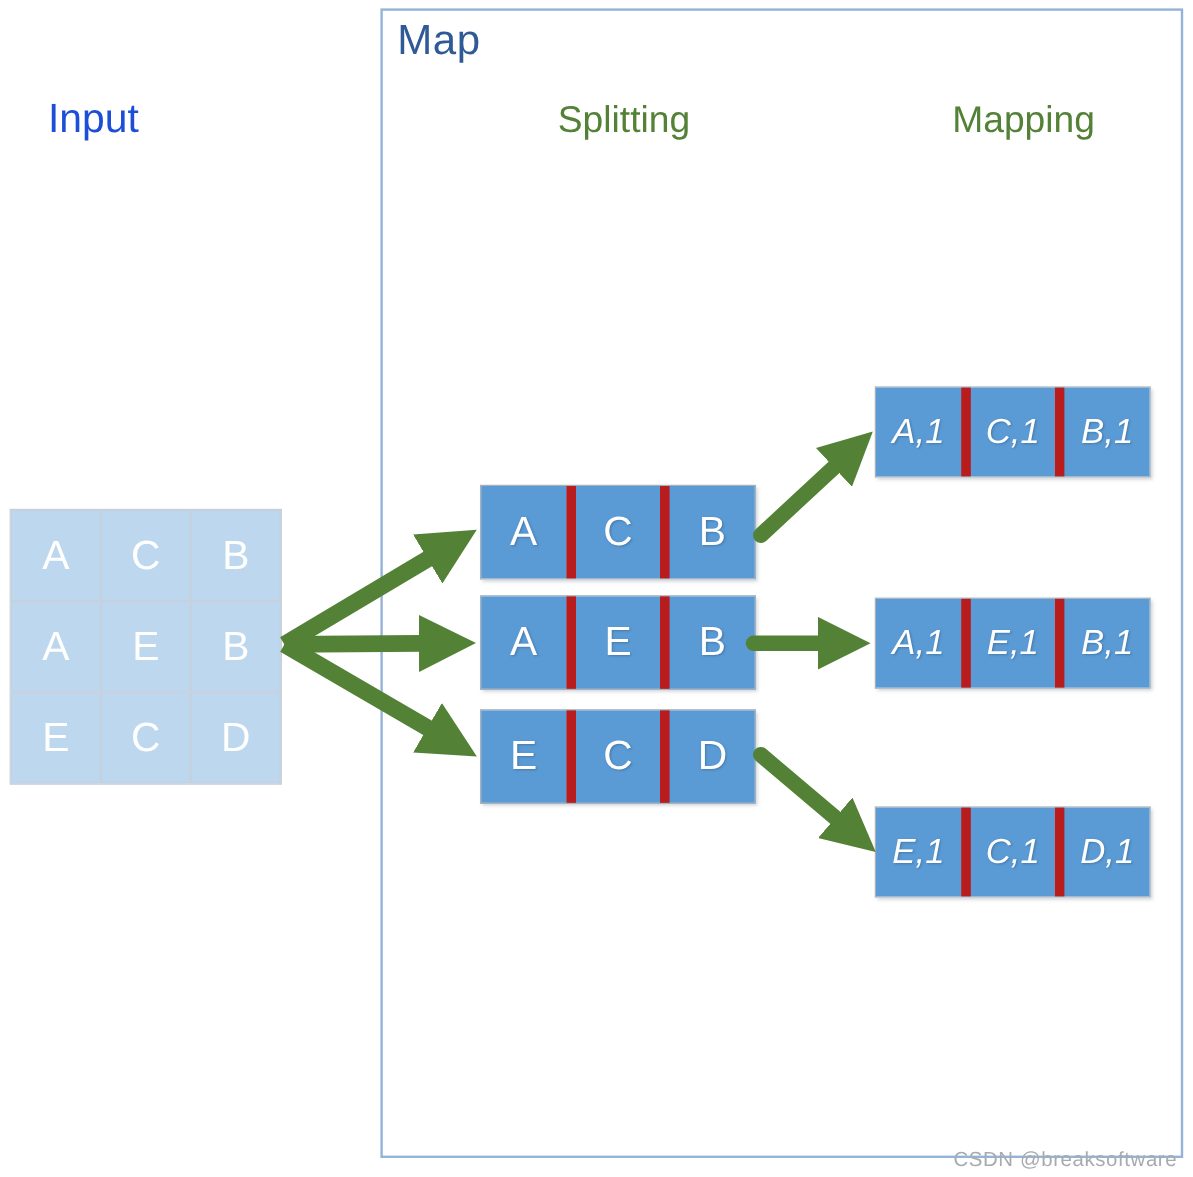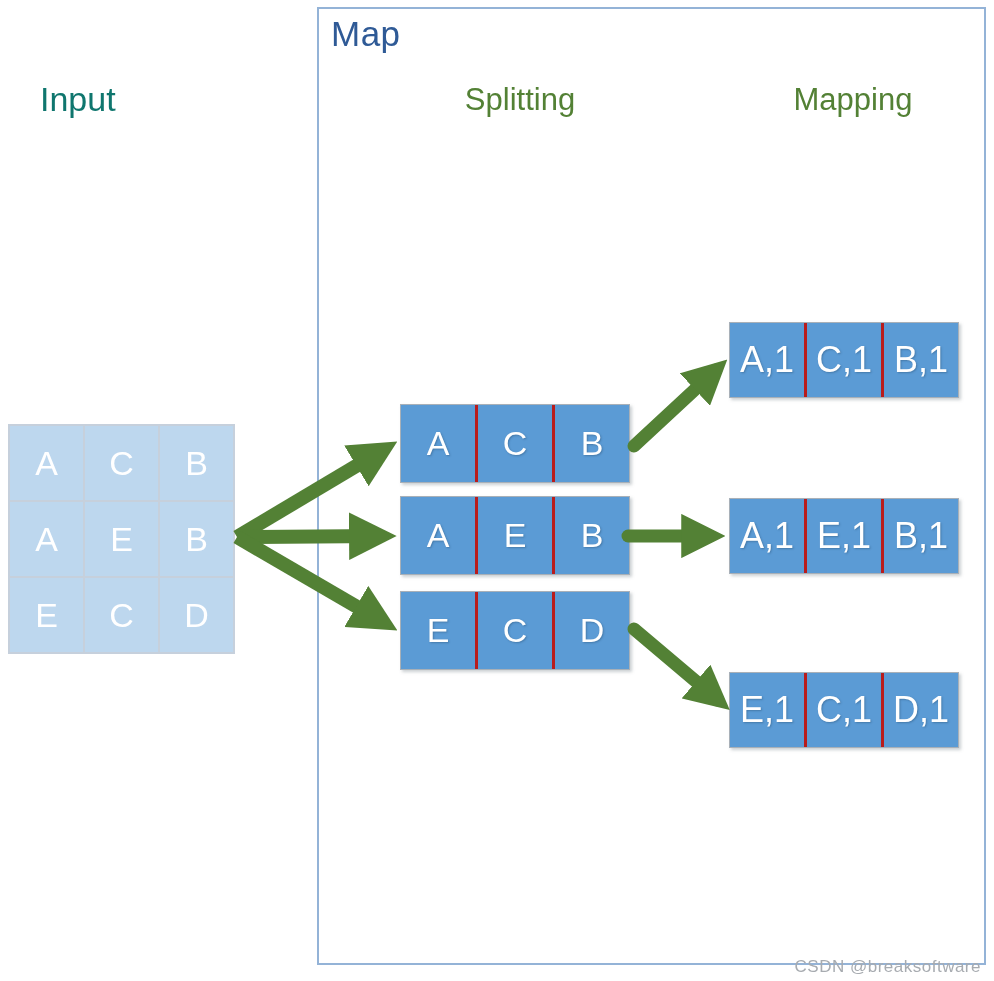--- a/index.html
+++ b/index.html
@@ -38,21 +38,21 @@
     text-align: center;
     width: 260px;
   }
   .stage-heading.splitting { left: 390px; }
   .stage-heading.mapping  { left: 723px; }
 
   .input-label {
     position: absolute;
     left: 40px; top: 80px;
     font-size: 34px;
-    color: #0f766e;
+    color: #1d4ed8;
   }
 
   
   .input-grid {
     position: absolute;
     left: 8px; top: 424px;
     width: 225px; height: 228px;
     display: grid;
     grid-template-columns: repeat(3, 1fr);
     grid-template-rows: repeat(3, 1fr);
@@ -78,33 +78,33 @@
   }
   .blue-row .cell {
     flex: 1 1 0;
     background: #5b9bd5;
     display: flex;
     align-items: center;
     justify-content: center;
     color: #ffffff;
     text-shadow: 1px 1px 2px rgba(30,60,90,0.35);
   }
-  .blue-row .cell + .cell { border-left: 3px solid #b91c1c; }
+  .blue-row .cell + .cell { border-left: 8px solid #b91c1c; }
 
   .split-row { left: 400px; width: 230px; height: 79px; font-size: 34px; }
   .split-row.r0 { top: 404px; }
   .split-row.r1 { top: 496px; }
   .split-row.r2 { top: 591px; }
   .split-row .cell { font-size: 34px; }
 
   .mapped-row { left: 729px; width: 230px; height: 76px; }
   .mapped-row.r0 { top: 322px; }
   .mapped-row.r1 { top: 498px; }
   .mapped-row.r2 { top: 672px; }
-  .mapped-row .cell { font-size: 36px; }
+  .mapped-row .cell { font-size: 29px; font-style: italic; }
 
   .arrows {
     position: absolute;
     left: 0; top: 0;
     pointer-events: none;
   }
 
   .watermark {
     position: absolute;
     right: 13px; bottom: 4px;

